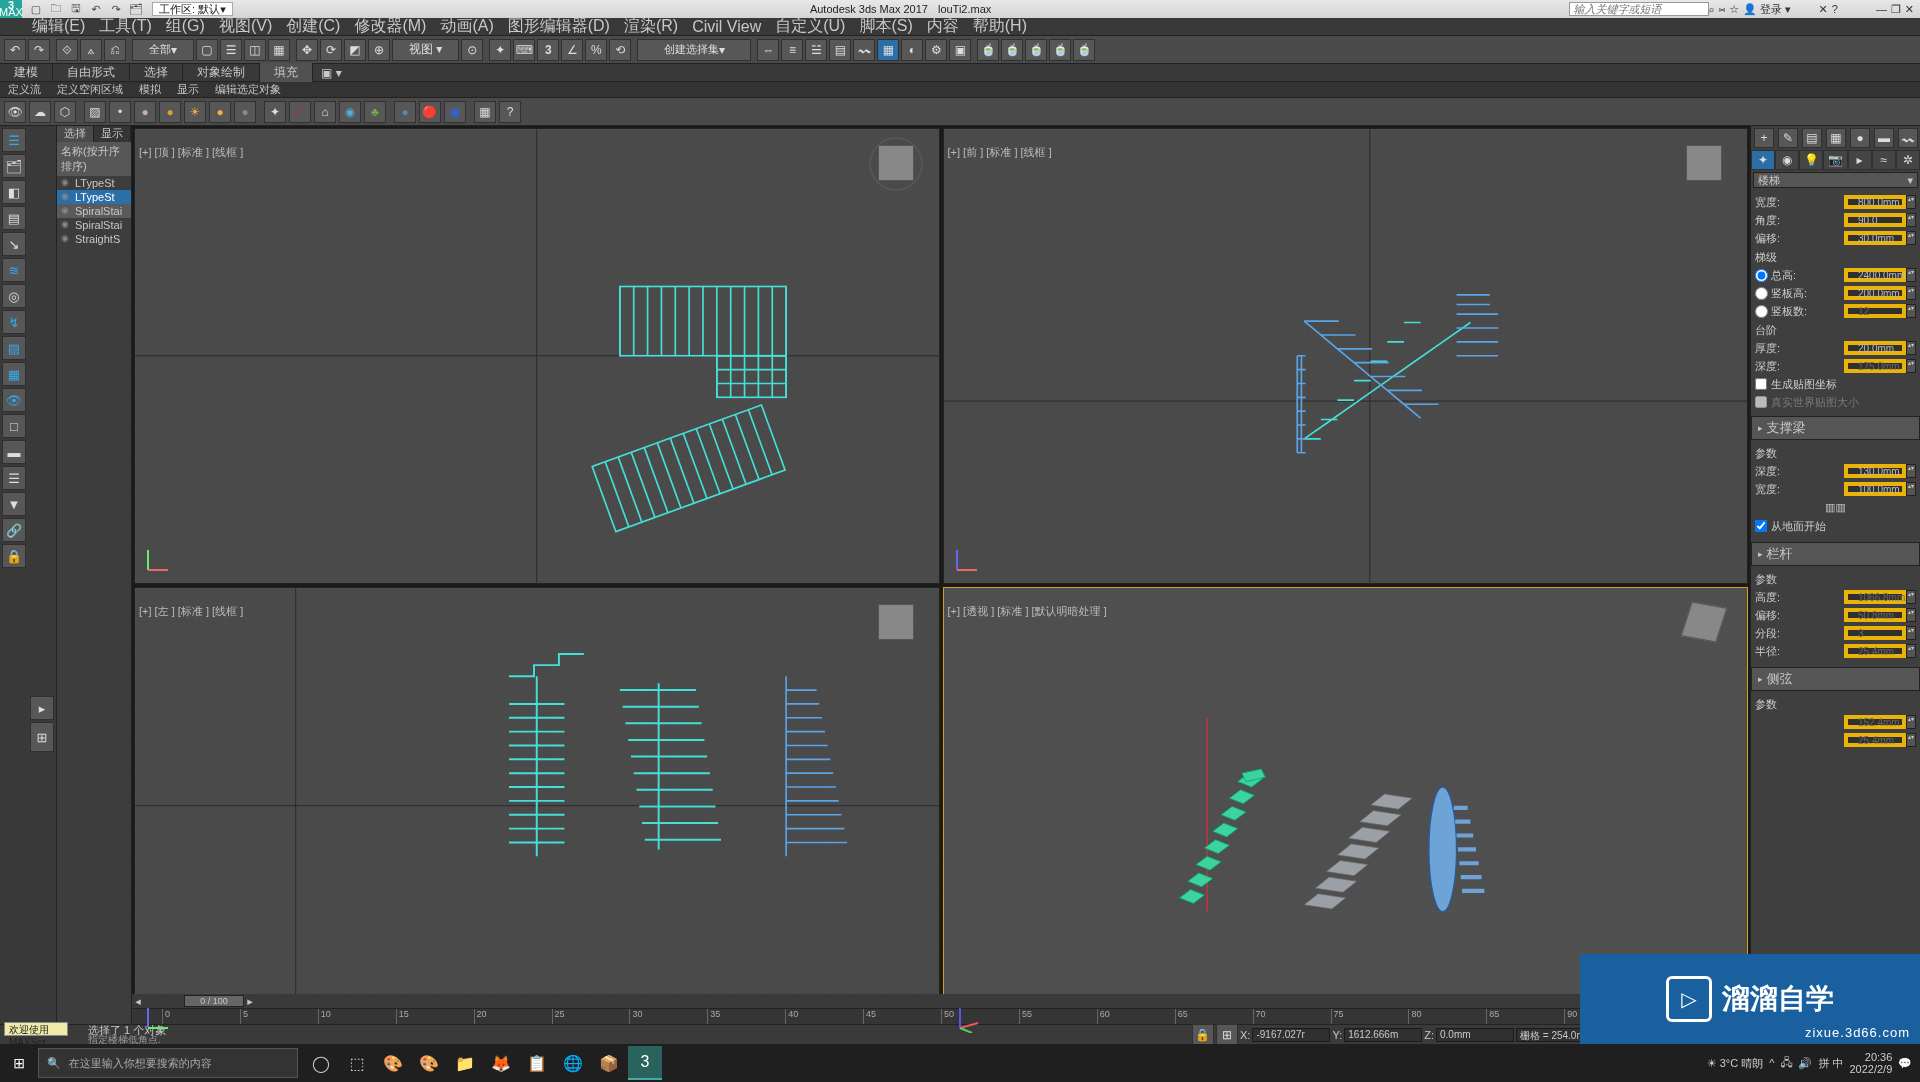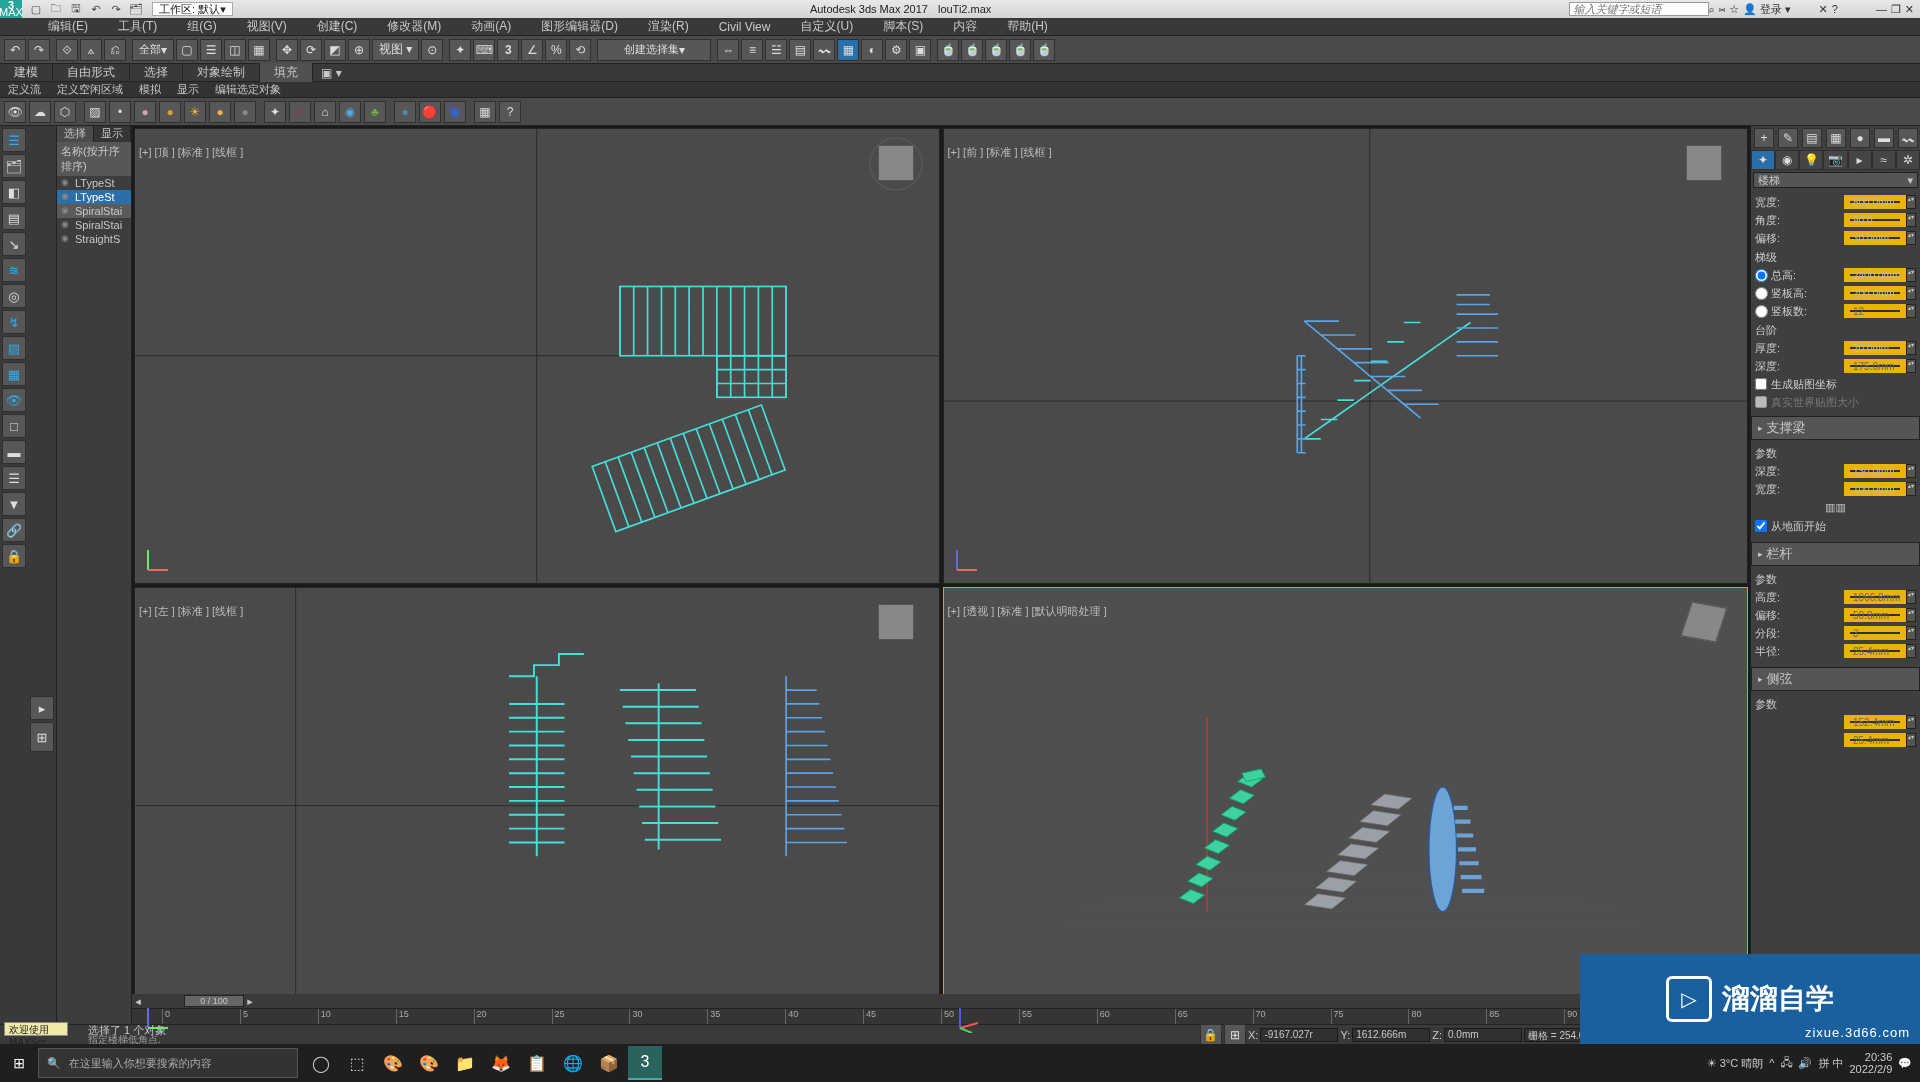--- a/index.html
+++ b/index.html
@@ -6,24 +6,24 @@
 body { width:1920px; height:1082px; background:#393939; color:#c8c8c8; overflow:hidden; position:relative; }
 .titlebar { height:18px; background:linear-gradient(#e8e8e8,#d4d4d4); display:flex; align-items:center; color:#222; }
 .titlebar .logo { width:22px; height:18px; background:#26a69a; color:#fff; font-size:8px; display:flex; flex-direction:column; align-items:center; justify-content:center; line-height:7px; margin-right:4px;}
 .titlebar .tico { width:18px; height:14px; margin:0 1px; display:inline-flex; align-items:center; justify-content:center; color:#444; cursor:pointer; }
 .titlebar .ws { margin-left:6px; padding:0 6px; border:1px solid #aaa; background:#fff; height:14px; display:flex; align-items:center; }
 .titlebar .center { flex:1; text-align:center; font-size:12px; }
 .titlebar .search { width:140px; height:14px; background:#fff; border:1px solid #999; color:#888; font-style:italic; padding:0 4px; }
 .titlebar .right-icons{ display:flex; align-items:center; gap:4px; margin-right:6px;}
 .titlebar .right-icons span{ cursor:pointer; color:#333;}
 .menubar { height:18px; background:#393939; border-bottom:1px solid #222; display:flex; align-items:center; padding-left:26px; gap:2px; }
-.menubar span { padding:0 6px; cursor:pointer; font-size:12px;margin-left:16px;}
+.menubar span { padding:0 6px; cursor:pointer; font-size:16px;}
 .toolbar1 { height:28px; background:#4a4a4a; border-bottom:1px solid #222; display:flex; align-items:center; padding:0 4px; gap:2px;}
 .tbtn { width:22px; height:22px; background:#575757; border:1px solid #303030; display:inline-flex; align-items:center; justify-content:center; color:#ddd; cursor:pointer; font-size:12px;}
-.tbtn.wide{width:auto; padding:0 6px;}
+.tbtn.wide{width:auto; padding:0 16px;}
 .tbtn.sep{ width:2px; background:transparent; border:none;}
 .tbtn.on{ background:#2a6fa8; }
 .tbtn.amber{ color:#f5b041; }
 .ribbon { height:18px; background:#393939; display:flex; align-items:center; border-bottom:1px solid #222;}
 .ribbon span{ padding:1px 14px; border-right:1px solid #222; cursor:pointer; font-size:12px;}
 .ribbon span.active{ background:#515151;}
 .ribbon2 { height:16px; background:#333; display:flex; align-items:center; border-bottom:1px solid #222; font-size:11px;}
 .ribbon2 span{ padding:0 8px; cursor:pointer;}
 .toolbar2 { height:28px; background:#4a4a4a; border-bottom:1px solid #222; display:flex; align-items:center; padding:0 4px; gap:3px;}
 .main { position:absolute; top:126px; left:0; right:0; bottom:38px; display:flex; }
@@ -51,31 +51,31 @@
 .cmd-tabs{ height:20px; display:flex; background:#353535; border-bottom:1px solid #222;}
 .cmd-tabs .tbtn{flex:1; height:20px; border-radius:0; background:#454545;}
 .cmd-tabs .tbtn.act{ background:#2a6fa8;}
 .cmd-drop{ margin:2px; height:16px; background:#555; border:1px solid #222; padding:0 4px; display:flex; align-items:center; justify-content:space-between;}
 .rollout{ margin:2px 0; }
 .roll-hd{ background:#555; padding:2px 6px; border:1px solid #222; cursor:pointer; display:flex; align-items:center; font-size:13px;}
 .roll-hd::before{content:"▸"; margin-right:4px; font-size:9px;}
 .roll-body{ padding:2px 4px; background:#3f3f3f;}
 .param-row{ display:flex; align-items:center; justify-content:space-between; margin:2px 0; height:16px;}
 .param-row label{ font-size:11px; color:#ccc;}
-.param-row .val{ width:62px; height:14px; background:#303030; border:6px solid #eab308; color:#bbb; padding:0 3px; font-size:10px; display:flex; align-items:center;}
+.param-row .val{ width:62px; height:14px; background:#303030; border:4px solid #eab308; color:#bbb; padding:0 10px; font-size:10px; display:flex; align-items:center;}
 .param-row .val.dis{ color:#666;}
 .param-row .spin{ width:10px; height:14px; background:#555; border:1px solid #222; display:flex; flex-direction:column; font-size:6px; line-height:6px; text-align:center; cursor:pointer;}
 .param-row input[type=checkbox]{ width:12px; height:12px;}
 .grp-lbl{ font-size:11px; color:#ccc; margin:4px 0 2px 0;}
 .timeline{ position:absolute; bottom:58px; left:132px; right:170px; height:30px;}
 .timeslider{ height:14px; background:#3a3a3a; display:flex; align-items:center; position:relative;}
 .timeslider .slider-btn{width:60px;height:12px;background:#666;border:1px solid #222;margin-left:40px;text-align:center;font-size:9px;cursor:grab;}
 .ruler{ height:16px; background:#353535; position:relative; border-top:1px solid #222; overflow:hidden;}
 .tick{position:absolute;top:0;height:100%;border-left:1px solid #666;padding-left:2px;font-size:9px;color:#aaa;}
-.bottombar{ position:absolute; bottom:38px; left:0; right:4px; height:20px; background:#3a3a3a; border-top:1px solid #222; display:flex; align-items:center; font-size:11px;}
+.bottombar{ position:absolute; bottom:38px; left:0; right:12px; height:20px; background:#3a3a3a; border-top:1px solid #222; display:flex; align-items:center; font-size:11px;}
 .bottombar .sel-info{padding:0 10px;}
 .coord-box{display:flex;align-items:center;margin-left:auto;gap:2px;}
 .coord-box .cv{width:78px;height:14px;background:#303030;border:1px solid #1a1a1a;padding:0 3px;font-size:10px;}
 .maxscript{ height:14px; background:#f0eaa8; color:#222; font-size:10px; padding:0 4px; border:1px solid #888; display:inline-block; width:64px;}
 .taskbar{ position:absolute; bottom:0; left:0; right:0; height:38px; background:#1f1f1f; display:flex; align-items:center;}
 .taskbar .win{width:38px;height:38px;display:flex;align-items:center;justify-content:center;color:#fff;font-size:14px;cursor:pointer;}
 .taskbar .search{flex:0 0 260px;height:30px;background:#333;border:1px solid #555;display:flex;align-items:center;padding:0 8px;color:#aaa;gap:8px;}
 .taskbar .apps{display:flex;gap:2px;margin-left:6px;}
 .taskbar .app{width:34px;height:34px;display:flex;align-items:center;justify-content:center;font-size:16px;cursor:pointer;}
 .taskbar .app.active{background:#353535;border-bottom:2px solid #4aa;}

